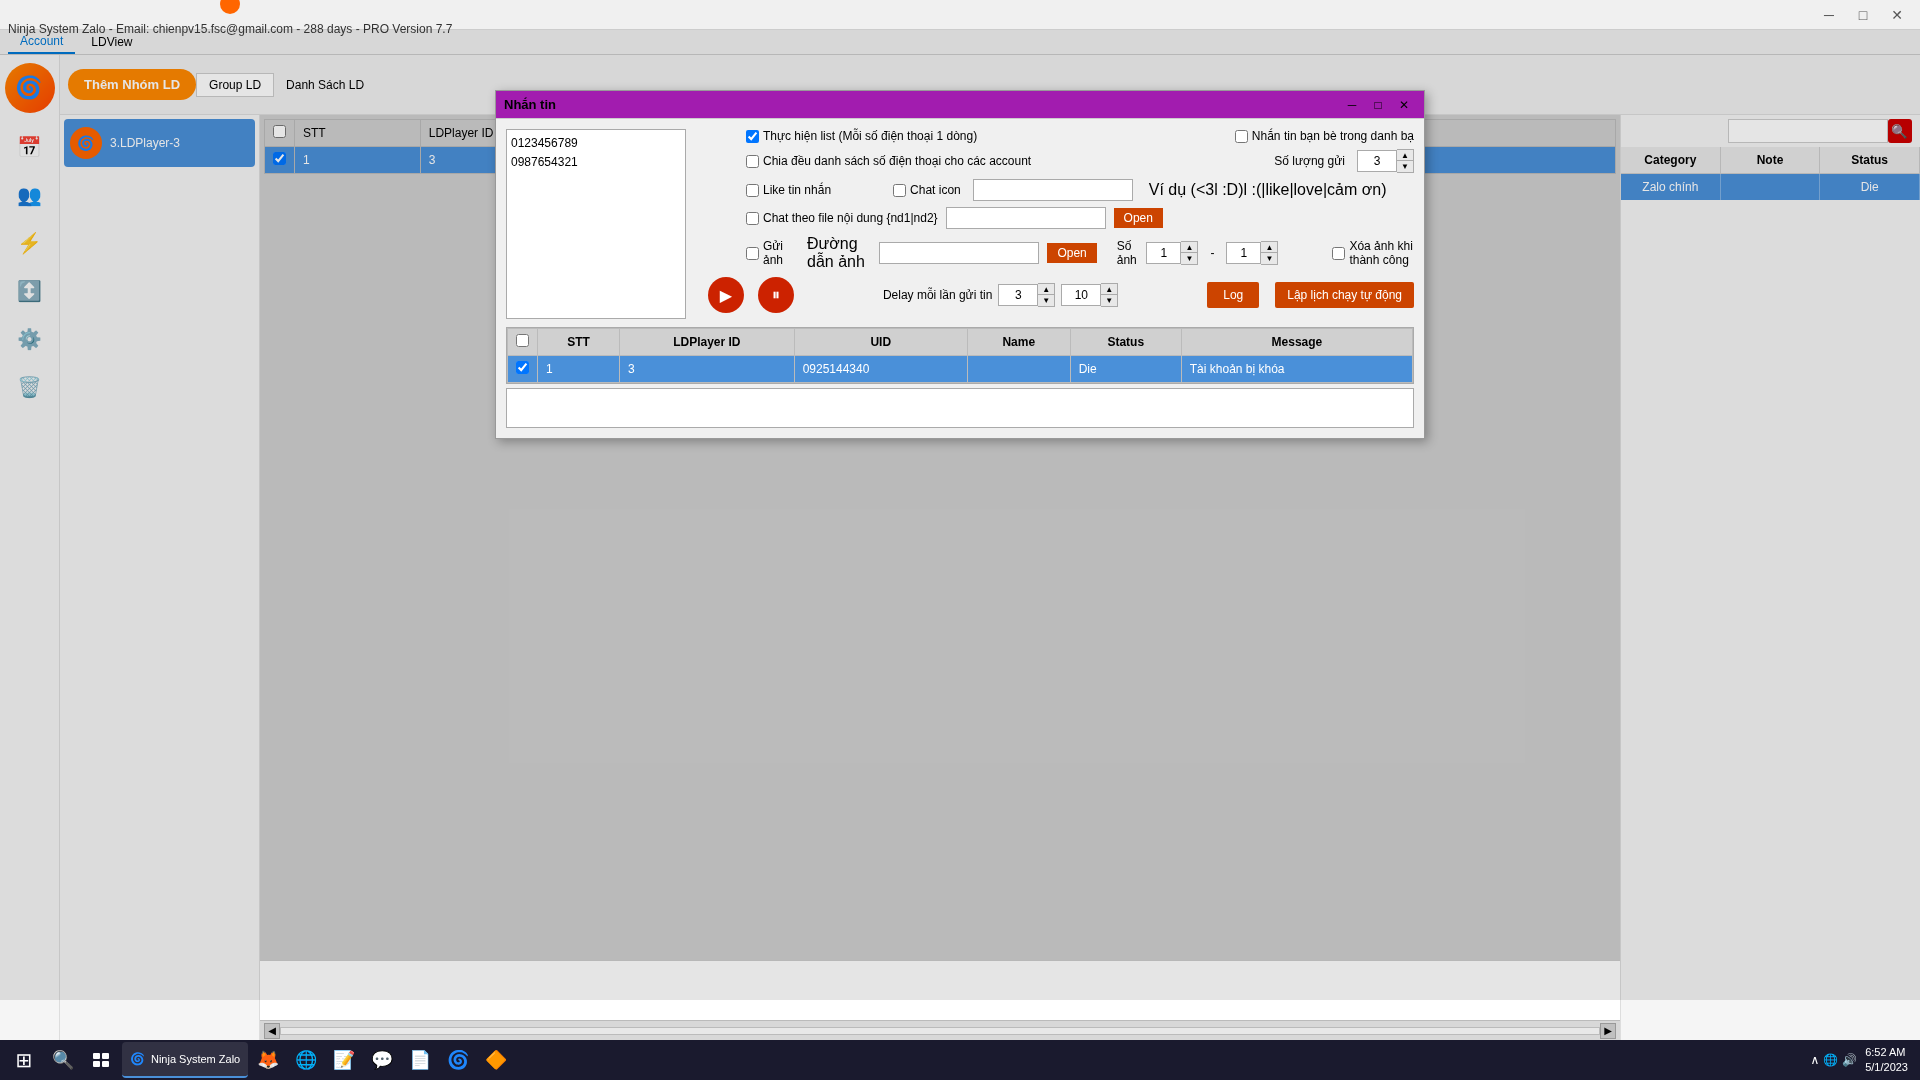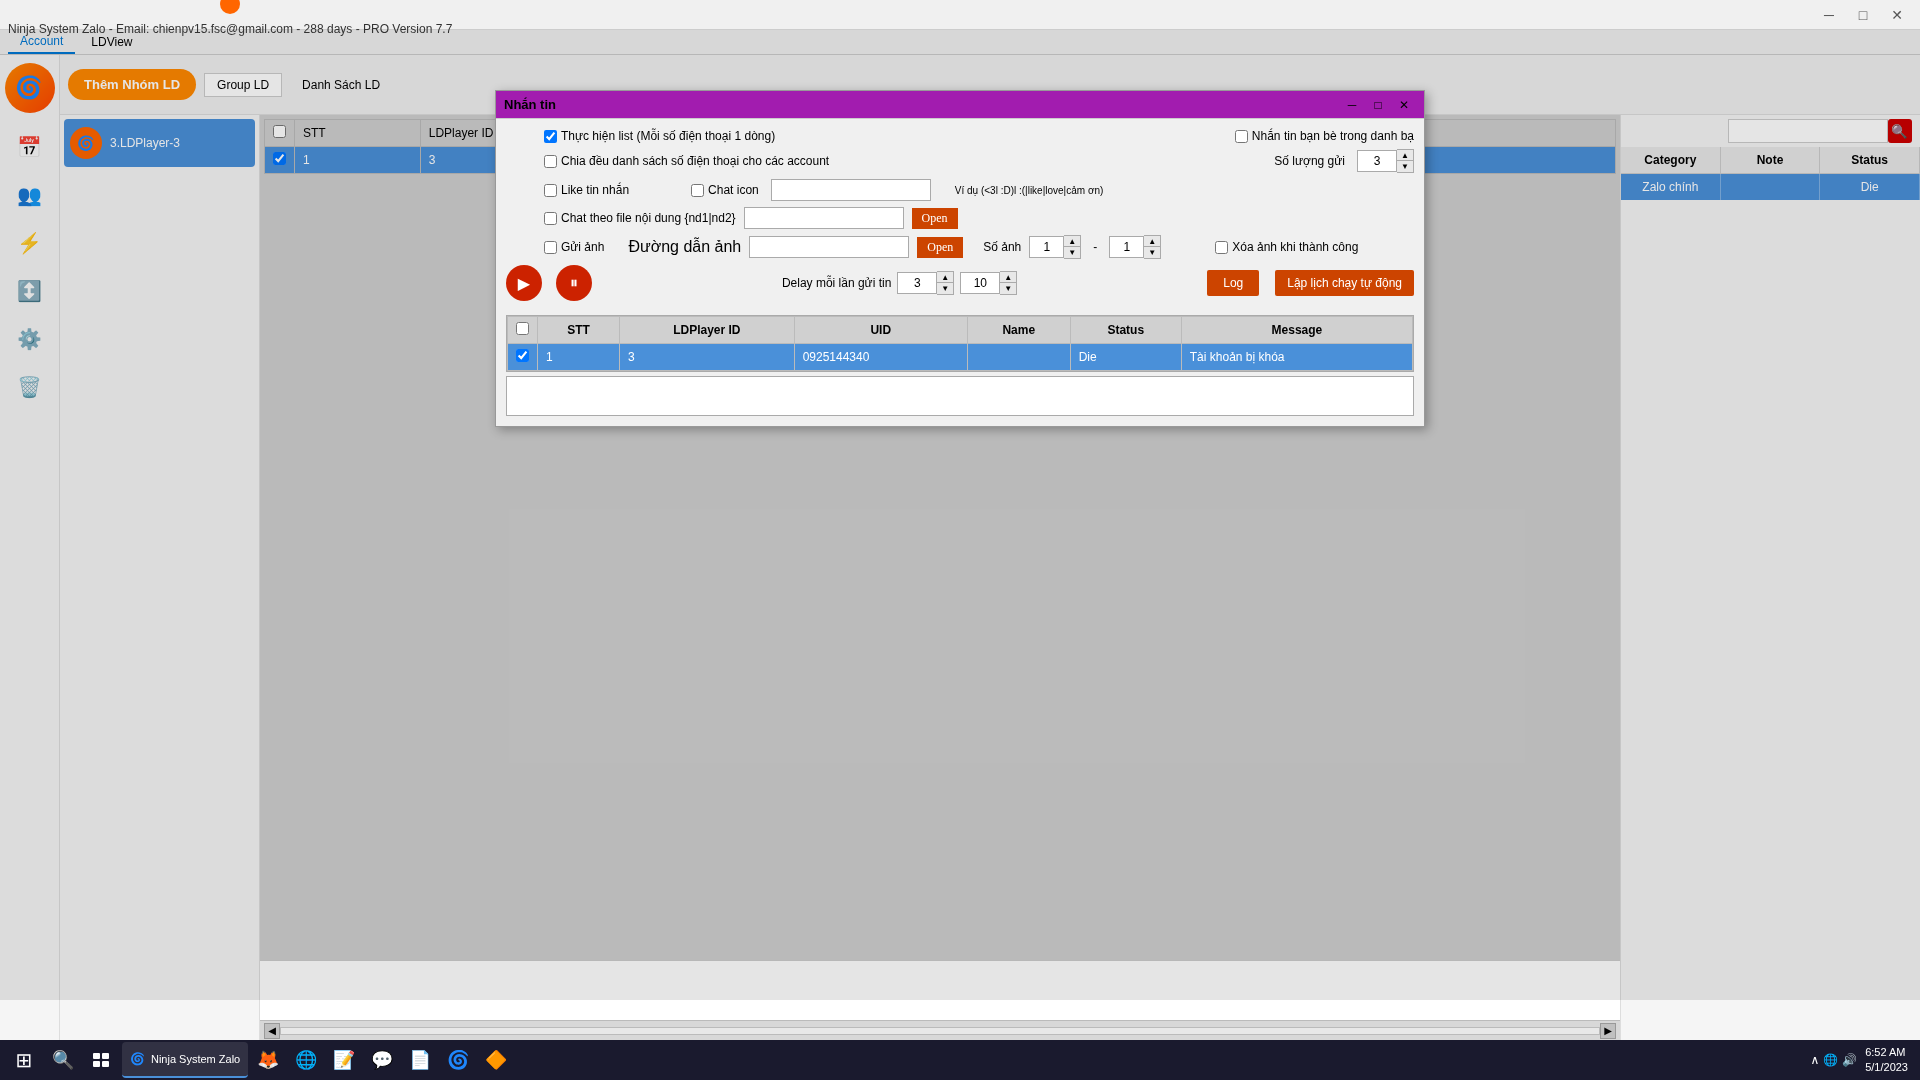--- a/index.html
+++ b/index.html
@@ -101,21 +101,20 @@
     }
     .top-tab.active { border-bottom: 2px solid #0078d4; color: #0078d4; }
 
     
     .header-bar {
       height: 60px;
       background: #f0f0f0;
       display: flex;
       align-items: center;
       padding: 0 8px;
-      gap: 8px;
       border-bottom: 1px solid #ddd;
     }
     .add-group-btn {
       background: #ff8800;
       color: white;
       border: none;
       padding: 8px 16px;
       border-radius: 20px;
       cursor: pointer;
       font-size: 13px;
@@ -312,21 +311,20 @@
       font-size: 12px;
       background: white;
     }
     .open-btn {
       background: #cc4400;
       color: white;
       border: none;
       padding: 3px 10px;
       cursor: pointer;
       font-size: 12px;
-      font-family: Liberation Serif, serif;
     }
 
     
     .phone-area {
       float: left;
       width: 180px;
       background: white;
       border: 1px solid #aaa;
       padding: 4px;
       font-size: 12px;
@@ -678,20 +676,24 @@
           <button class="modal-ctrl-btn">─</button>
           <button class="modal-ctrl-btn">□</button>
           <button class="modal-ctrl-btn close-btn">✕</button>
         </div>
       </div>
 
 
       <div class="modal-body">
         <div style="display:flex; gap:10px;">
 
+          <div class="phone-area">
+            <div>0123456789</div>
+            <div>0987654321</div>
+          </div>
 
           <div class="options-area">
 
             <div class="option-row">
               <label class="checkbox-label">
                 <input type="checkbox" checked="" style="">
                 <span>Thực hiện list (Mỗi số điện thoại 1 dòng)</span>
               </label>
               <div style="flex:1;"></div>
               <label class="checkbox-label">
@@ -719,21 +721,21 @@
             <div class="option-row">
               <label class="checkbox-label">
                 <input type="checkbox" style="">
                 <span>Like tin nhắn</span>
               </label>
               <label class="checkbox-label" style="margin-left:16px;">
                 <input type="checkbox" style="">
                 <span>Chat icon</span>
               </label>
               <input class="text-input" style="width: 160px; margin-left: 4px;" type="text">
-              <span style="font-size:10px; margin-left:16px;">Ví dụ (&lt;3l :D)l :(|like|love|cảm ơn)</span>
+              <span style="font-size:16px; margin-left:8px;">Ví dụ (&lt;3l :D)l :(|like|love|cảm ơn)</span>
             </div>
 
             <div class="option-row">
               <label class="checkbox-label">
                 <input type="checkbox" style="">
                 <span>Chat theo file nội dung  {nd1|nd2}</span>
               </label>
               <input class="text-input" style="width: 160px;" type="text">
               <button class="open-btn">Open</button>
             </div>

